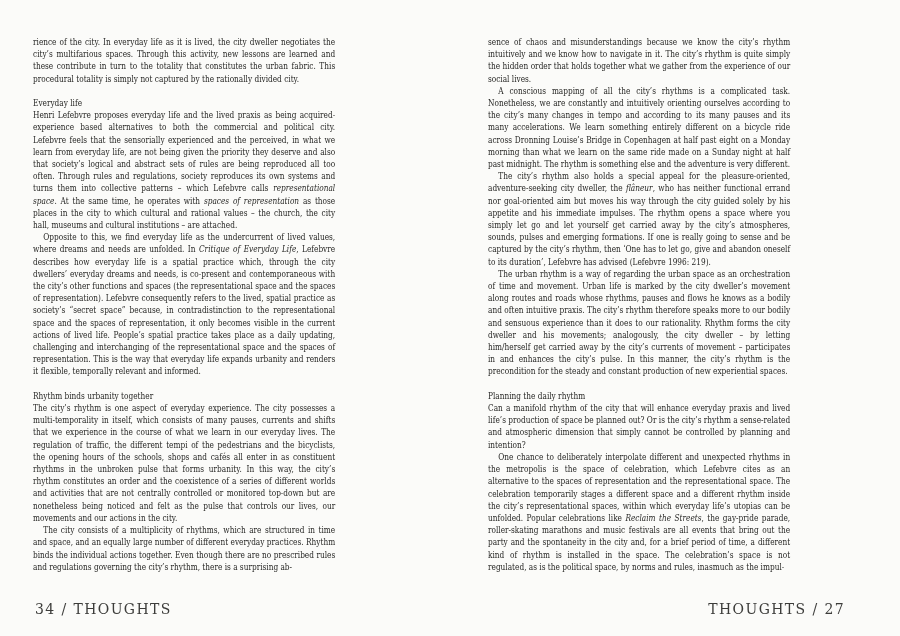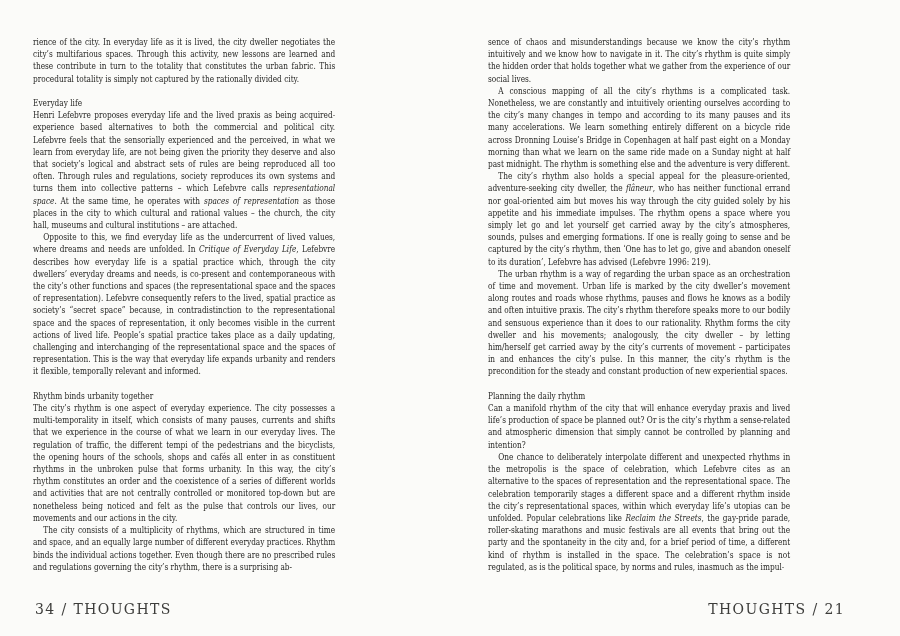--- a/index.html
+++ b/index.html
@@ -78,15 +78,15 @@
       <p class="para indent"><span>A conscious mapping of all the city’s rhythms is a complicated task. Nonetheless, we are constantly and intuitively orienting ourselves according to the city’s many changes in tempo and according to its many pauses and its many accelerations. We learn something entirely different on a bicycle ride across Dronning Louise’s Bridge in Copenhagen at half past eight on a Monday morning than what we learn on the same ride made on a Sunday night at half past midnight. The rhythm is something else and the adventure is very different.</span></p>
       <p class="para indent"><span>The city’s rhythm also holds a special appeal for the pleasure-oriented, adventure-seeking city dweller, the </span><span class="it">flâneur</span><span>, who has neither functional errand nor goal-oriented aim but moves his way through the city guided solely by his appetite and his immediate impulses. The rhythm opens a space where you simply let go and let yourself get carried away by the city’s atmospheres, sounds, pulses and emerging formations. If one is really going to sense and be captured by the city’s rhythm, then ‘One has to let go, give and abandon oneself to its duration’, Lefebvre has advised (Lefebvre 1996: 219).</span></p>
       <p class="para indent"><span>The urban rhythm is a way of regarding the urban space as an orchestration of time and movement. Urban life is marked by the city dweller’s movement along routes and roads whose rhythms, pauses and flows he knows as a bodily and often intuitive praxis. The city’s rhythm therefore speaks more to our bodily and sensuous experience than it does to our rationality. Rhythm forms the city dweller and his movements; analogously, the city dweller – by letting him/herself get carried away by the city’s currents of movement – participates in and enhances the city’s pulse. In this manner, the city’s rhythm is the precondition for the steady and constant production of new experiential spaces.</span></p>
       <div class="heading">Planning the daily rhythm</div>
       <p class="para"><span>Can a manifold rhythm of the city that will enhance everyday praxis and lived life’s production of space be planned out? Or is the city’s rhythm a sense-related and atmospheric dimension that simply cannot be controlled by planning and intention?</span></p>
       <p class="para indent"><span>One chance to deliberately interpolate different and unexpected rhythms in the metropolis is the space of celebration, which Lefebvre cites as an alternative to the spaces of representation and the representational space. The celebration temporarily stages a different space and a different rhythm inside the city’s representational spaces, within which everyday life’s utopias can be unfolded. Popular celebrations like </span><span class="it">Reclaim the Streets</span><span>, the gay-pride parade, roller-skating marathons and music festivals are all events that bring out the party and the spontaneity in the city and, for a brief period of time, a different kind of rhythm is installed in the space. The celebration’s space is not regulated, as is the political space, by norms and rules, inasmuch as the impul-</span></p>
     </div>
 
   <div class="footer left">34 / THOUGHTS</div>
 
-  <div class="footer right">THOUGHTS / 21</div>
+  <div class="footer right">THOUGHTS / 27</div>
 
 </div>
 
 </body></html>

